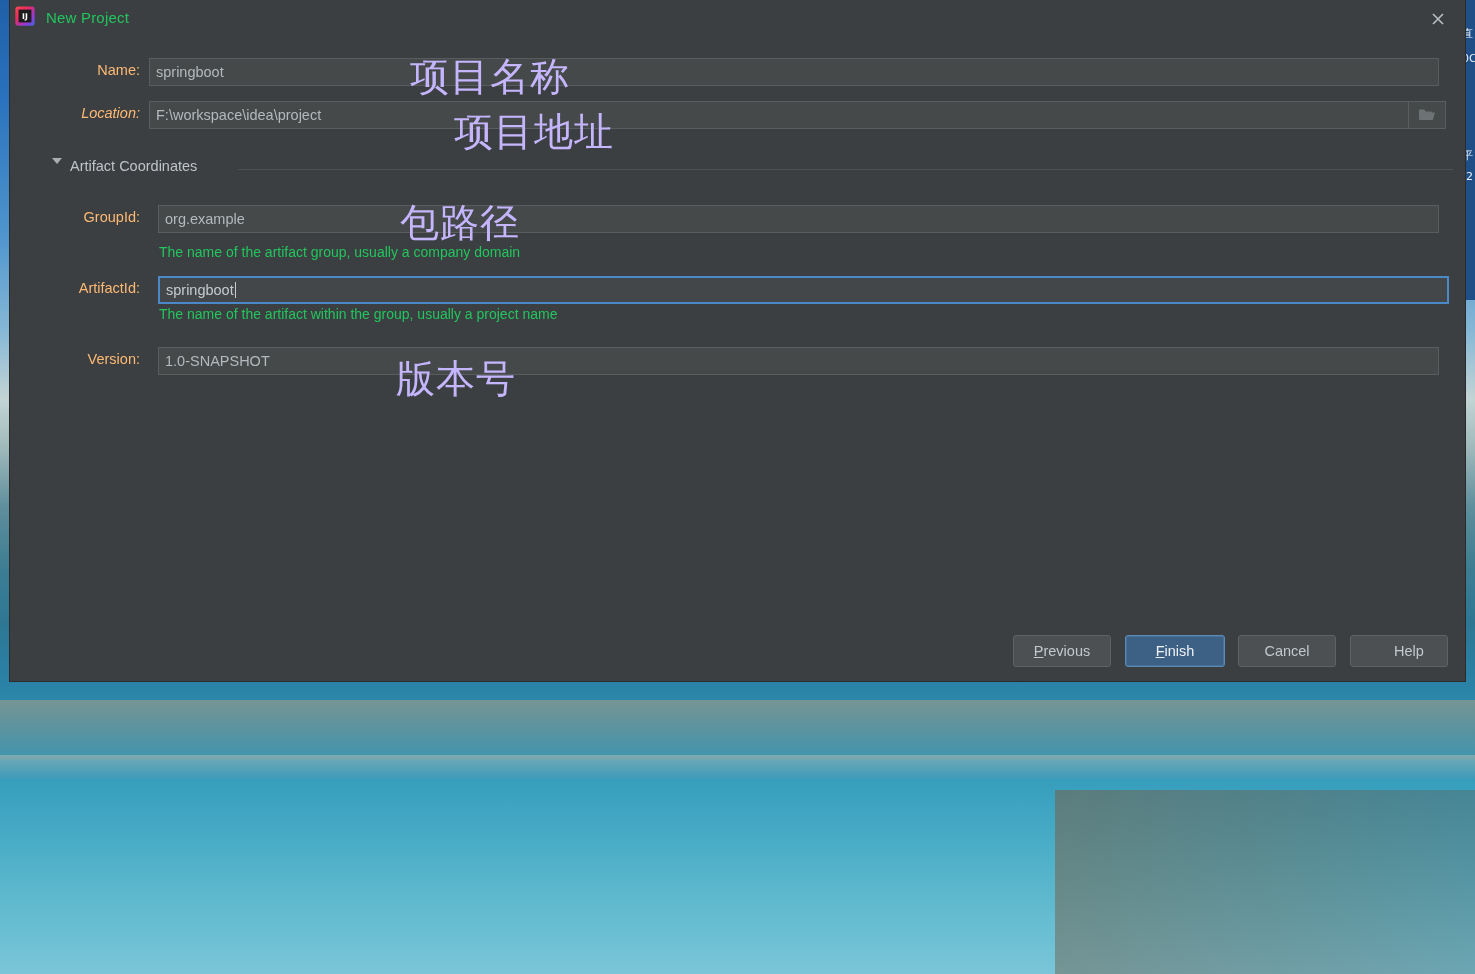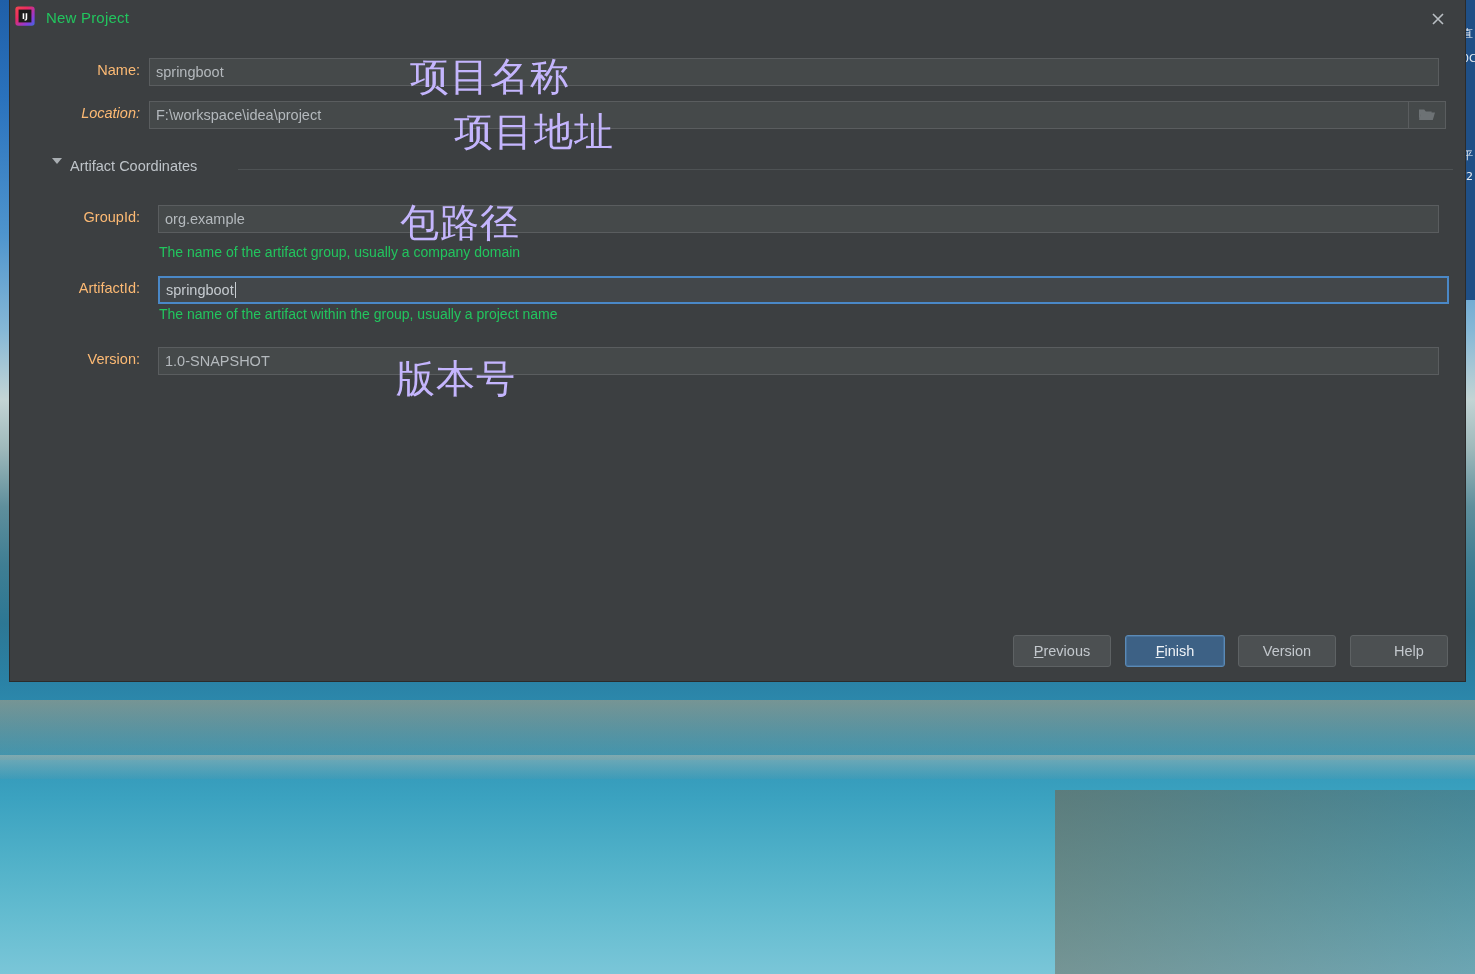--- a/index.html
+++ b/index.html
@@ -328,20 +328,20 @@
   <div id="buttonbar">
     <div class="btn" style="left:1003px; width:98px;">
       <span class="mn">P</span>
         <span>revious</span>
     </div>
     <div class="btn primary" style="left:1115px; width:100px;">
       <span class="mn">F</span>
         <span>inish</span>
     </div>
     <div class="btn" style="left:1228px; width:98px;">
-      <span>Version</span>
+      <span>Cancel</span>
     </div>
     <div class="btn" style="left:1340px; width:98px;padding-left:20px;">
       <span>Help</span>
     </div>
   </div>
 
 </div>
 
 </body></html>

